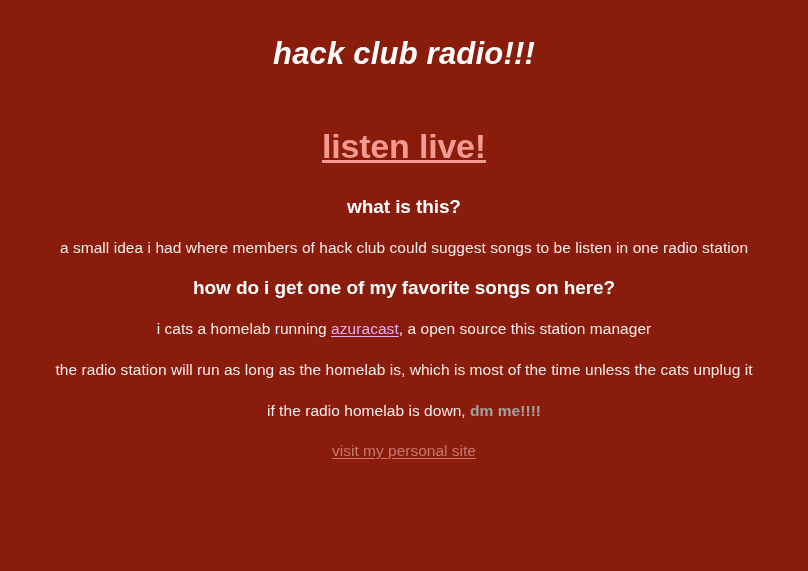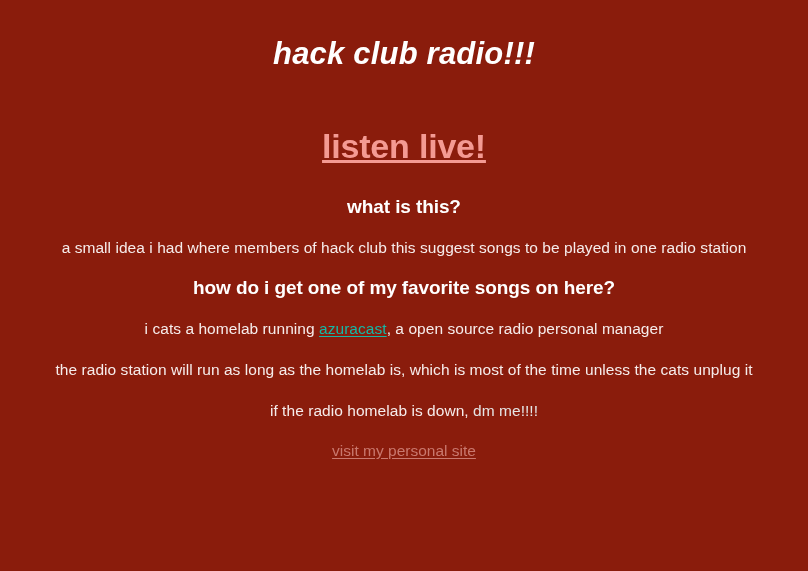--- a/index.html
+++ b/index.html
@@ -67,26 +67,26 @@
     margin: 0;
     font-size: 15.5px;
     line-height: 41px;
     font-weight: 400;
     color: #f6eceb;
     letter-spacing: 0.05px;
   }
 
   p.body-line b,
   .bold-inline {
-    font-weight: 400;
-    color: #e5e5e5;
+    font-weight: 700;
+    color: #a3a3a3;
   }
 
   a.inline-link {
-    color: #14b8a6;
+    color: #f0abfc;
     text-decoration: underline;
     text-underline-offset: 2px;
   }
 
   .gap-heading-1 { height: 14px; }
 
   .footer-link-wrap {
     line-height: 36px;
     padding-top: 2px;
   }
@@ -108,28 +108,28 @@
   <div class="spacer-top"></div>
 
   <div class="listen-live-wrap">
     <a class="listen-live" href="#">listen live!</a>
   </div>
 
   <div class="gap-heading-1"></div>
 
   <h2 class="section-heading">what is this?</h2>
 
-  <p class="body-line">a small idea i had where members of hack club this suggest songs to be played in one radio station</p>
+  <p class="body-line">a small idea i had where members of hack club could suggest songs to be listen in one radio station</p>
 
   <h2 class="section-heading">how do i get one of my favorite songs on here?</h2>
 
 
 
   <p class="body-line">
-    <span>i cats a homelab running </span><a class="inline-link" href="#">azuracast</a><span>, a open source radio personal manager</span>
+    <span>i cats a homelab running </span><a class="inline-link" href="#">azuracast</a><span>, a open source this station manager</span>
   </p>
 
 
   <p class="body-line">the radio station will run as long as the homelab is, which is most of the time unless the cats unplug it</p>
 
   <p class="body-line">
     <span>if the radio homelab is down, </span><b class="bold-inline">dm me!!!!</b>
   </p>
 
   <div class="footer-link-wrap">

